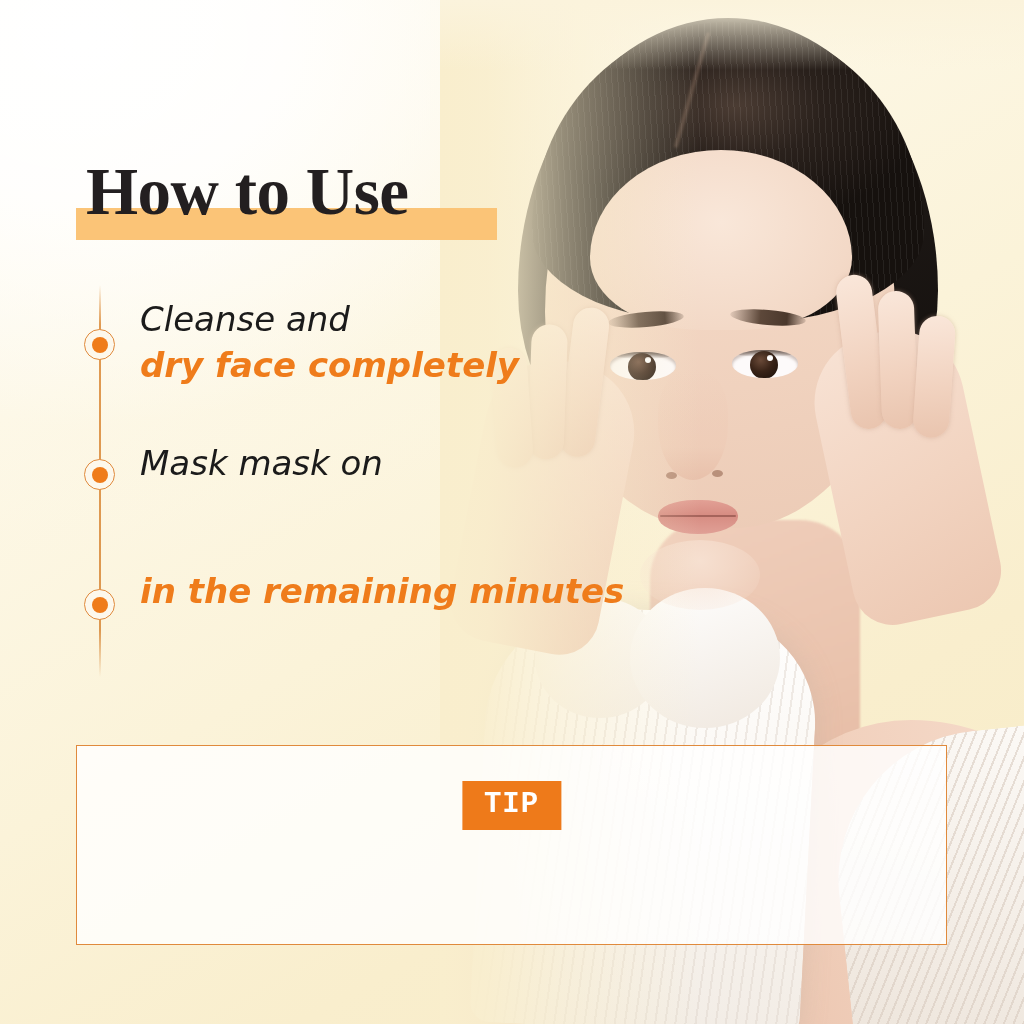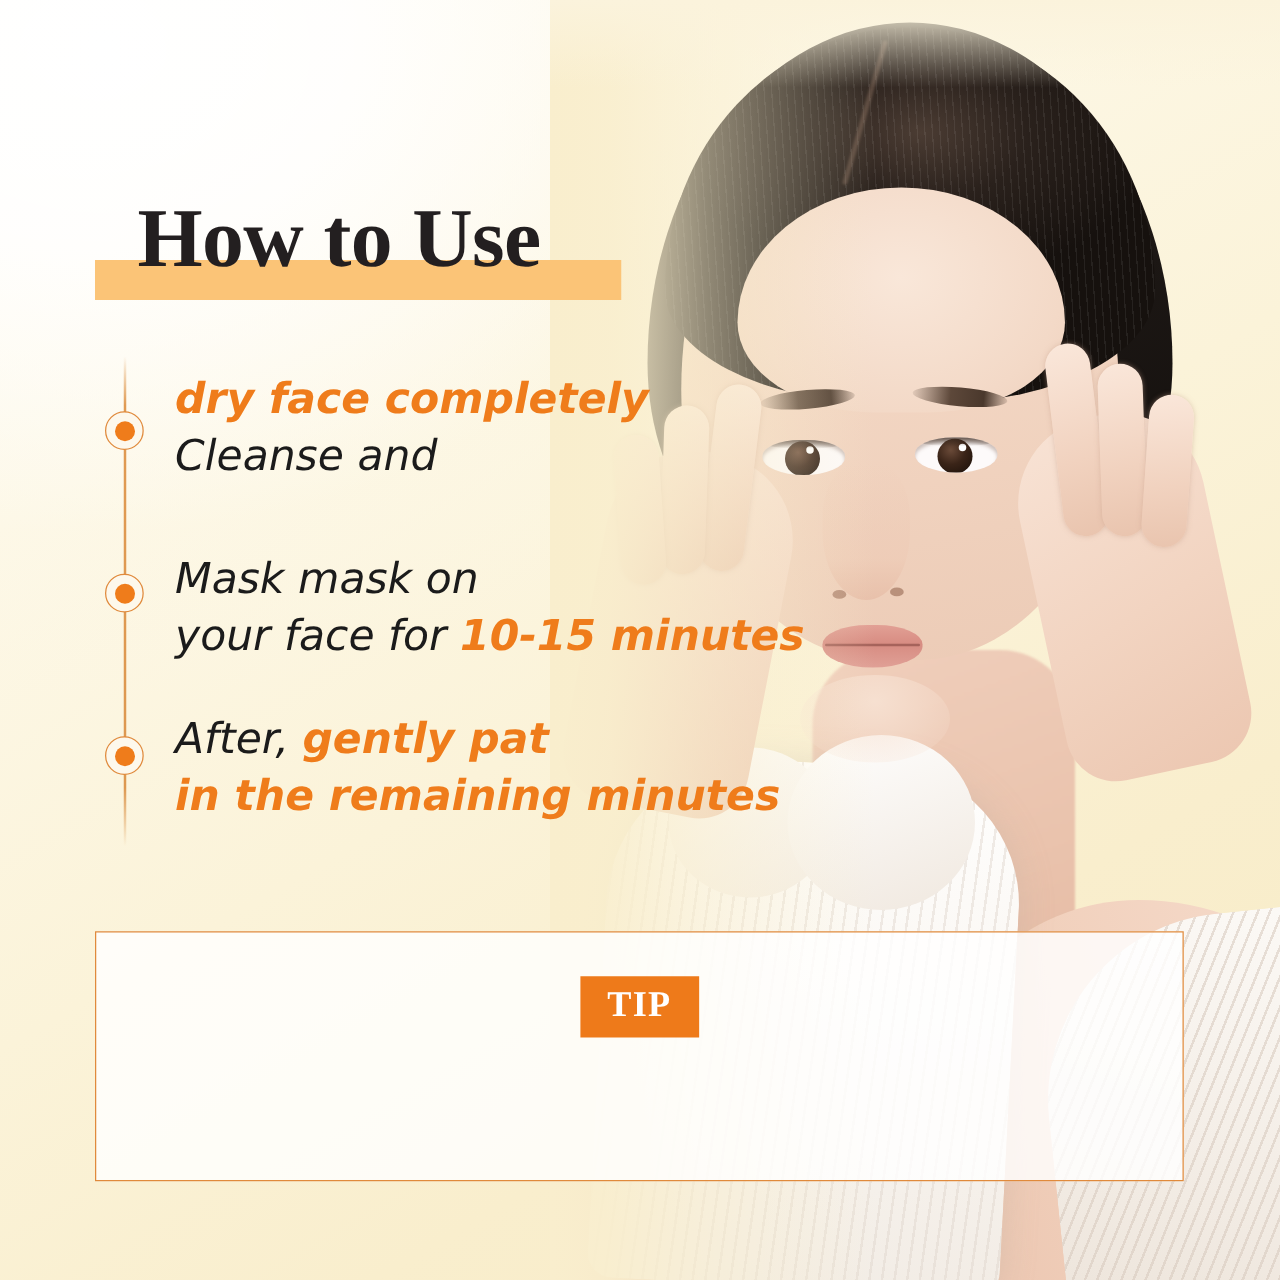--- a/index.html
+++ b/index.html
@@ -326,21 +326,20 @@
     position: absolute;
     left: 10px;
     top: 0;
     font-family: "Liberation Serif", "DejaVu Serif", serif;
     font-weight: 700;
     font-size: 67px;
     line-height: 1;
     letter-spacing: -0.5px;
     color: #231f20;
     white-space: nowrap;
-    margin-left: 24px;
   }
 
   
   .timeline-line {
     position: absolute;
     left: 99px;
     top: 285px;
     width: 1.6px;
     height: 392px;
     background: linear-gradient(180deg, rgba(230,150,70,0) 0%, #e09a52 10%, #dd9850 88%, rgba(230,150,70,0) 100%);
@@ -414,21 +413,21 @@
     border: 1.5px solid #e08a3c;
     background: rgba(255,255,255,0.82);
   }
   .tip-badge {
     position: absolute;
     left: 50%;
     top: 35px;
     transform: translateX(-50%);
     background: #ee7a1a;
     color: #ffffff;
-    font-family: Liberation Serif, serif;
+    font-family: Liberation Mono, monospace;
     font-weight: 700;
     font-size: 29px;
     line-height: 1;
     letter-spacing: 1px;
     padding: 9px 22px 11px 22px;
   }
   .tip-lines {
     position: absolute;
     left: 0;
     right: 0;
@@ -516,41 +515,35 @@
 
     <div class="timeline-line"></div>
 
     <div class="bullet bullet-1"></div>
     <div class="bullet bullet-2"></div>
     <div class="bullet bullet-3"></div>
 
     <div class="steps">
 
       <div class="step step-1">
+        <div class="step-line">
+          <span>Cleanse and</span>
+        </div>
         <div class="step-line accent-line">
           <span>dry face completely</span>
-        </div>
-        <div class="step-line">
-          <span>Cleanse and</span>
         </div>
       </div>
 
       <div class="step step-2">
         <div class="step-line">
           <span>Mask mask on</span>
         </div>
-        <div class="step-line">
-          <span>your face for </span><span class="accent">10-15 minutes</span>
-        </div>
       </div>
 
       <div class="step step-3">
-        <div class="step-line">
-          <span>After, </span><span class="accent">gently pat</span>
-        </div>
         <div class="step-line accent-line">
           <span>in the remaining minutes</span>
         </div>
       </div>
 
     </div>
 
     <div class="tip-box">
       <div class="tip-badge">TIP</div>
     </div>

